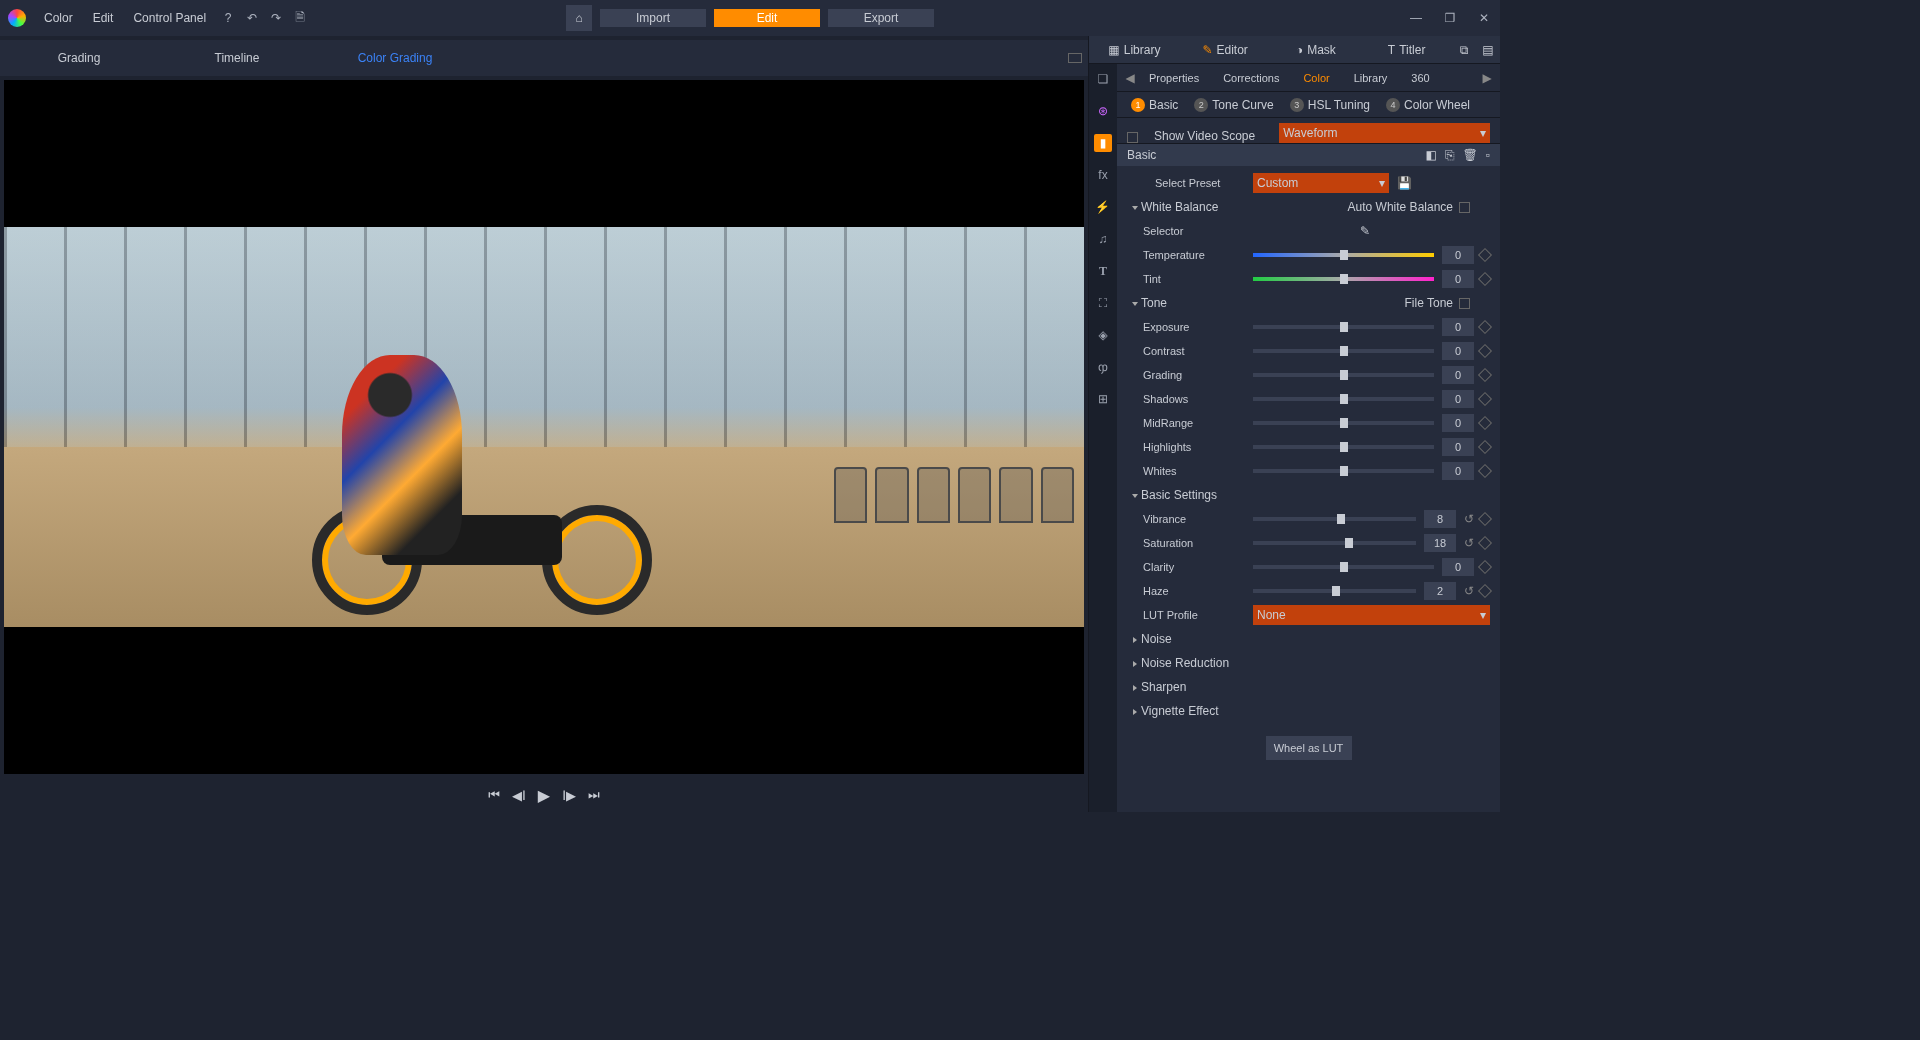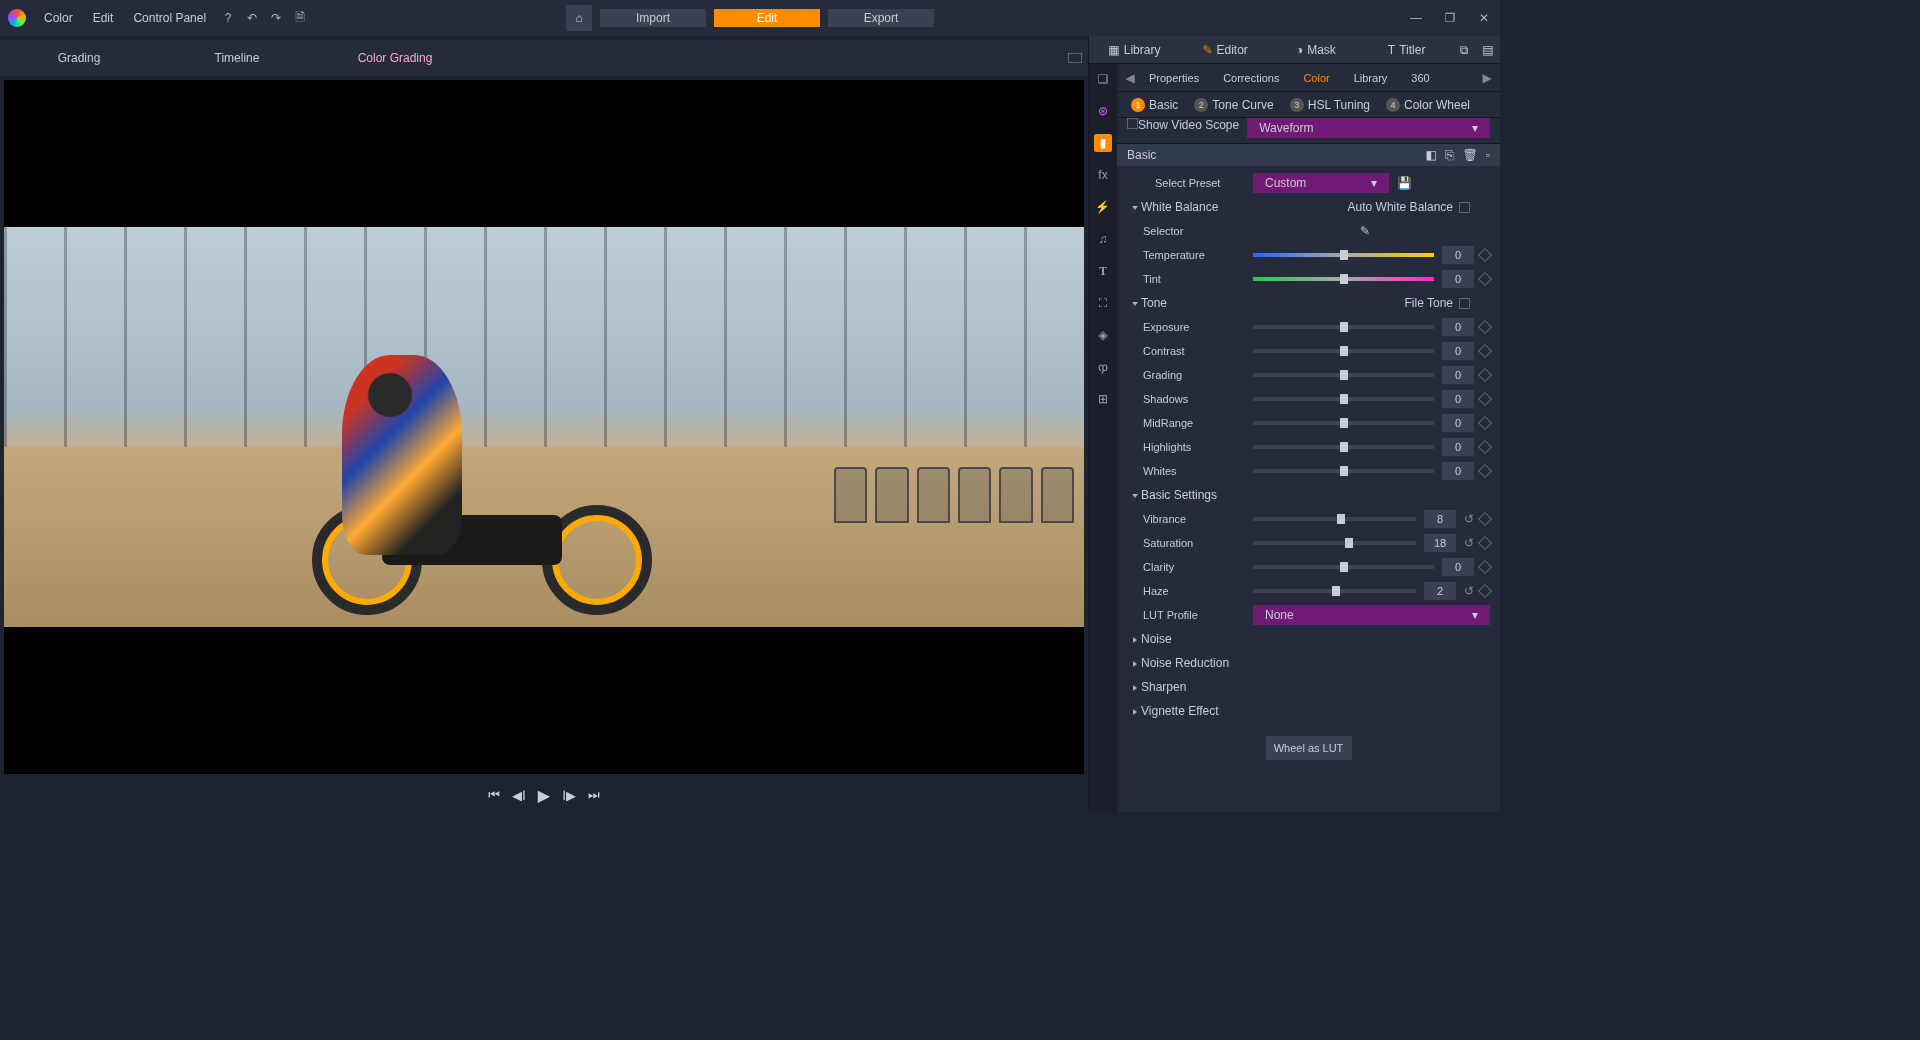--- a/index.html
+++ b/index.html
@@ -27,43 +27,43 @@
 .rightmain{flex:1;display:flex;flex-direction:column;overflow:hidden}
 .subtabs{height:28px;display:flex;align-items:center;padding:0 6px;border-bottom:1px solid #151821;position:relative}
 .arrow{width:14px;text-align:center;cursor:pointer;color:#888}
 .stab{padding:0 12px;cursor:pointer;font-size:11px}
 .stab.active{color:#ff8c00}
 .subtabs2{height:26px;display:flex;align-items:center;gap:4px;padding:0 8px;border-bottom:1px solid #151821}
 .st2{display:flex;align-items:center;gap:4px;cursor:pointer;padding:0 6px;font-size:11px}
 .numcirc{width:14px;height:14px;border-radius:50%;background:#555;color:#ccc;display:flex;align-items:center;justify-content:center;font-size:9px}
 .st2.active .numcirc{background:#ff8c00;color:#fff}
 .st2.active{color:#fff}
-.scopebar{height:26px;display:flex;align-items:flex-start;padding:0 10px;gap:0;border-bottom:1px solid #151821}
+.scopebar{height:26px;display:flex;align-items:flex-end;padding:0 10px;gap:16px;border-bottom:1px solid #151821}
 .cb{width:11px;height:11px;border:1px solid #666;cursor:pointer}
-.dd{background:#701a75;height:20px;padding:0 12px;display:flex;align-items:center;justify-content:space-between;cursor:pointer;font-size:11px}
+.dd{background:#c2410c;height:20px;padding:0 4px;display:flex;align-items:center;justify-content:space-between;cursor:pointer;font-size:11px}
 .basichdr{height:22px;background:#323a4d;display:flex;align-items:center;padding:0 10px;justify-content:space-between;font-size:11px}
 .hicons{display:flex;gap:8px}
 .scrollpane{flex:1;overflow-y:auto;padding:6px 10px 10px 10px}
 .row{display:flex;align-items:center;height:22px;margin-bottom:2px}
 .row .lbl{width:126px;font-size:11px;padding-left:16px}
 .row.sec .lbl{padding-left:6px;font-weight:500}
 .tri{display:inline-block;width:0;height:0;border-left:4px solid #aaa;border-top:3px solid transparent;border-bottom:3px solid transparent;margin-right:4px;vertical-align:middle}
 .tri.open{transform:rotate(90deg)}
 .slider{flex:1;height:4px;background:#3a4154;position:relative;margin-right:8px;cursor:pointer}
 .slider.temp{background:linear-gradient(90deg,#2266ff,#aaa 50%,#ffcc00)}
 .slider.tint{background:linear-gradient(90deg,#22cc44,#aaa 50%,#ff22cc)}
 .handle{position:absolute;top:-3px;width:8px;height:10px;background:#c8ccd4;transform:translateX(-50%)}
 .vbox{width:32px;height:18px;background:#3a4154;text-align:center;line-height:18px;font-size:11px;margin-right:6px}
 .kf{width:10px;height:10px;transform:rotate(45deg);border:1px solid #666;cursor:pointer}
 .reset{width:14px;text-align:center;cursor:pointer;color:#888;margin-right:4px}
 .autobox{display:flex;align-items:center;gap:6px;margin-left:auto;padding-right:20px}
 .savelut{width:86px;height:24px;background:#3a4154;display:flex;align-items:center;justify-content:center;margin:14px auto;cursor:pointer;font-size:11px}
 .lefttabs{height:36px;display:flex;align-items:center;background:#252b3b;margin-top:4px}
 .ltab{width:158px;text-align:center;cursor:pointer;font-size:12px}
-.ltab.active{color:#f9a8d4}
+.ltab.active{color:#3b82f6}
 .viewer{flex:1;background:#000;position:relative;margin:4px;display:flex;align-items:center;justify-content:center}
 .preview{width:100%;height:76%;background:linear-gradient(180deg,#b8c8d0 0%,#97a9b3 40%,#b0946a 60%,#8a7250 100%);position:relative;overflow:hidden}
 .lb{position:absolute;left:0;right:0;height:12%;background:#000}
 .controls{height:34px;display:flex;align-items:center;justify-content:center;gap:12px;background:#1e2330}
 .pc{cursor:pointer;color:#c8ccd4;font-size:13px}
 .minitog{width:14px;height:10px;border:1px solid #666;margin-left:auto;margin-right:6px;cursor:pointer}
 .scene{width:420px;height:290px;position:relative}
 .person{position:absolute;left:90px;top:10px;width:120px;height:200px;background:radial-gradient(circle at 40% 20%,#2a2a2a 12%,transparent 13%),linear-gradient(135deg,#cc3322 20%,#2244aa 40%,#ffaa33 60%,#222 80%);border-radius:40% 40% 20% 20%}
 .bike{position:absolute;left:60px;top:130px;width:340px;height:150px}
 .wheel{position:absolute;width:110px;height:110px;border:10px solid #2a2a2a;border-radius:50%;box-shadow:inset 0 0 0 6px #ffaa00}

